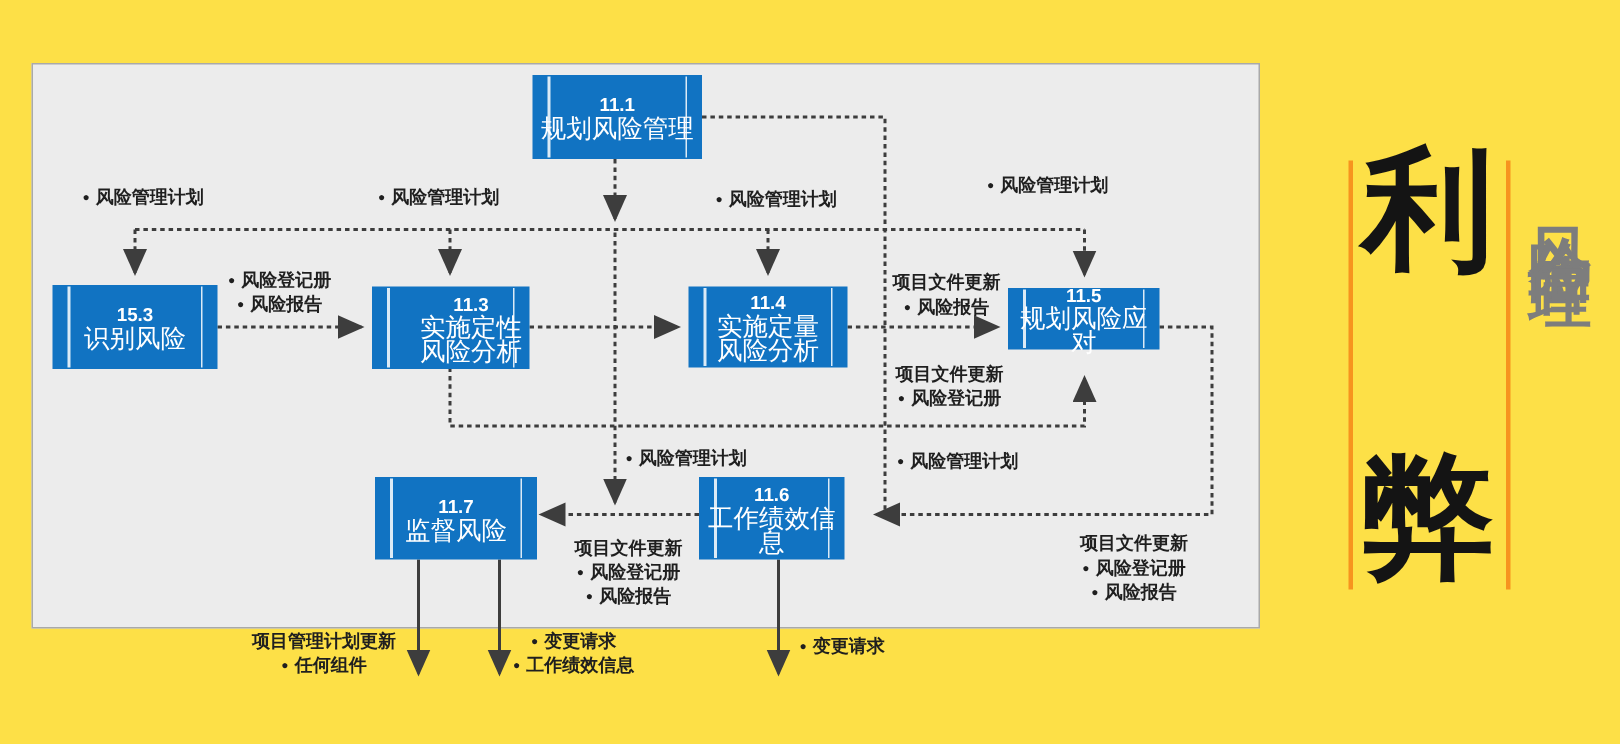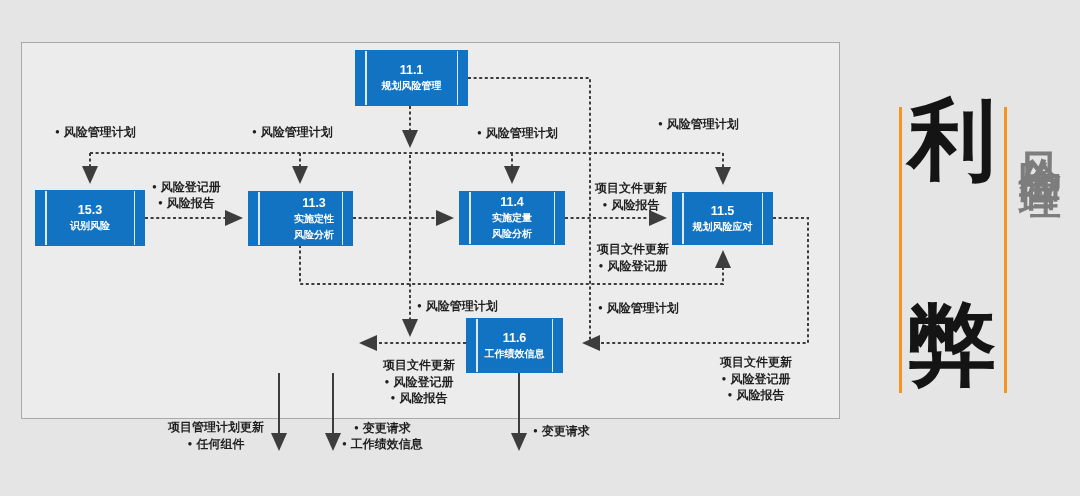--- a/index.html
+++ b/index.html
@@ -1,28 +1,28 @@
 <!DOCTYPE html>
 <html><head>
 <meta charset="utf-8">
 <style>
   html,body{margin:0;padding:0;background:#fff;}
-  .stage{position:relative;width:1080px;height:496px;background:#e5e5e5;overflow:hidden;
+  .stage{position:relative;width:1080px;height:496px;background:#fde047;overflow:hidden;
          font-family:"Liberation Sans", sans-serif;}
   .panel{position:absolute;left:21px;top:42px;width:819px;height:377px;
          background:#ececec;border:1px solid #a9a9a9;box-sizing:border-box;}
   svg.wires{position:absolute;left:0;top:0;width:1080px;height:496px;pointer-events:none;}
   .d{fill:none;stroke:#3d3d3d;stroke-width:2;stroke-dasharray:3 2.6;}
   .s{fill:none;stroke:#3d3d3d;stroke-width:2;}
   .pbox{position:absolute;background:#1173c2;color:#ffffff;display:flex;flex-direction:column;
         align-items:center;justify-content:center;text-align:center;box-sizing:border-box;}
   .pbox .vl{position:absolute;top:1px;bottom:1px;width:1.5px;background:rgba(255,255,255,.85);}
   .pbox .vl.l{left:10px;} .pbox .vl.r{right:10px;}
   .pbox .num{font-size:12.5px;font-weight:bold;line-height:16px;}
-  .pbox .nm{font-size:10px;font-weight:bold;line-height:16px;white-space:pre-line;}
+  .pbox .nm{font-size:17px;font-weight:normal;line-height:16px;white-space:pre-line;}
   .lbl{position:absolute;font-size:12px;font-weight:bold;color:#1f1f1f;white-space:nowrap;}
   .lbl .row{line-height:15.5px;text-align:center;}
   .blt{display:inline-block;font-size:8px;vertical-align:1.5px;margin-right:4px;}
   .accent{position:absolute;width:3px;height:286px;background:#f7941e;top:107px;}
   .bigchar{position:absolute;width:104px;text-align:center;font-size:88px;line-height:88px;
            font-weight:900;color:#141414;font-family:"Liberation Sans", sans-serif;}
   .vtitle{position:absolute;writing-mode:vertical-rl;text-orientation:upright;
           font-size:42px;font-weight:900;color:#7d7d7d;letter-spacing:9px;line-height:48px;}
 </style>
 </head>
@@ -85,31 +85,37 @@
     <div class="nm">实施定性
 风险分析</div>
   </div>
   <div class="pbox" style="left:459px;top:191px;width:106px;height:54px;align-items:center;">
     <span class="vl l"></span>
       <span class="vl r"></span>
     <div class="num">11.4</div>
     <div class="nm">实施定量
 风险分析</div>
   </div>
-  <div class="pbox" style="left:672px;top:192px;width:101px;height:53px;">
+  <div class="pbox" style="left:672px;top:192px;width:101px;height:41px;">
     <span class="vl l"></span>
       <span class="vl r"></span>
     <div class="num">11.5</div>
     <div class="nm">规划风险应对</div>
   </div>
   <div class="pbox" style="left:466px;top:318px;width:97px;height:55px;">
     <span class="vl l"></span>
       <span class="vl r"></span>
     <div class="num">11.6</div>
     <div class="nm">工作绩效信息</div>
+  </div>
+  <div class="pbox" style="left:250px;top:318px;width:108px;height:55px;">
+    <span class="vl l"></span>
+      <span class="vl r"></span>
+    <div class="num">11.7</div>
+    <div class="nm">监督风险</div>
   </div>
 
   <div class="lbl" style="left:55px;top:124px;">
     <div class="row"><span class="blt">●</span><span>风险管理计划</span></div>
   </div>
   <div class="lbl" style="left:252px;top:124px;">
     <div class="row"><span class="blt">●</span><span>风险管理计划</span></div>
   </div>
   <div class="lbl" style="left:477px;top:125px;">
     <div class="row"><span class="blt">●</span><span>风险管理计划</span></div>

